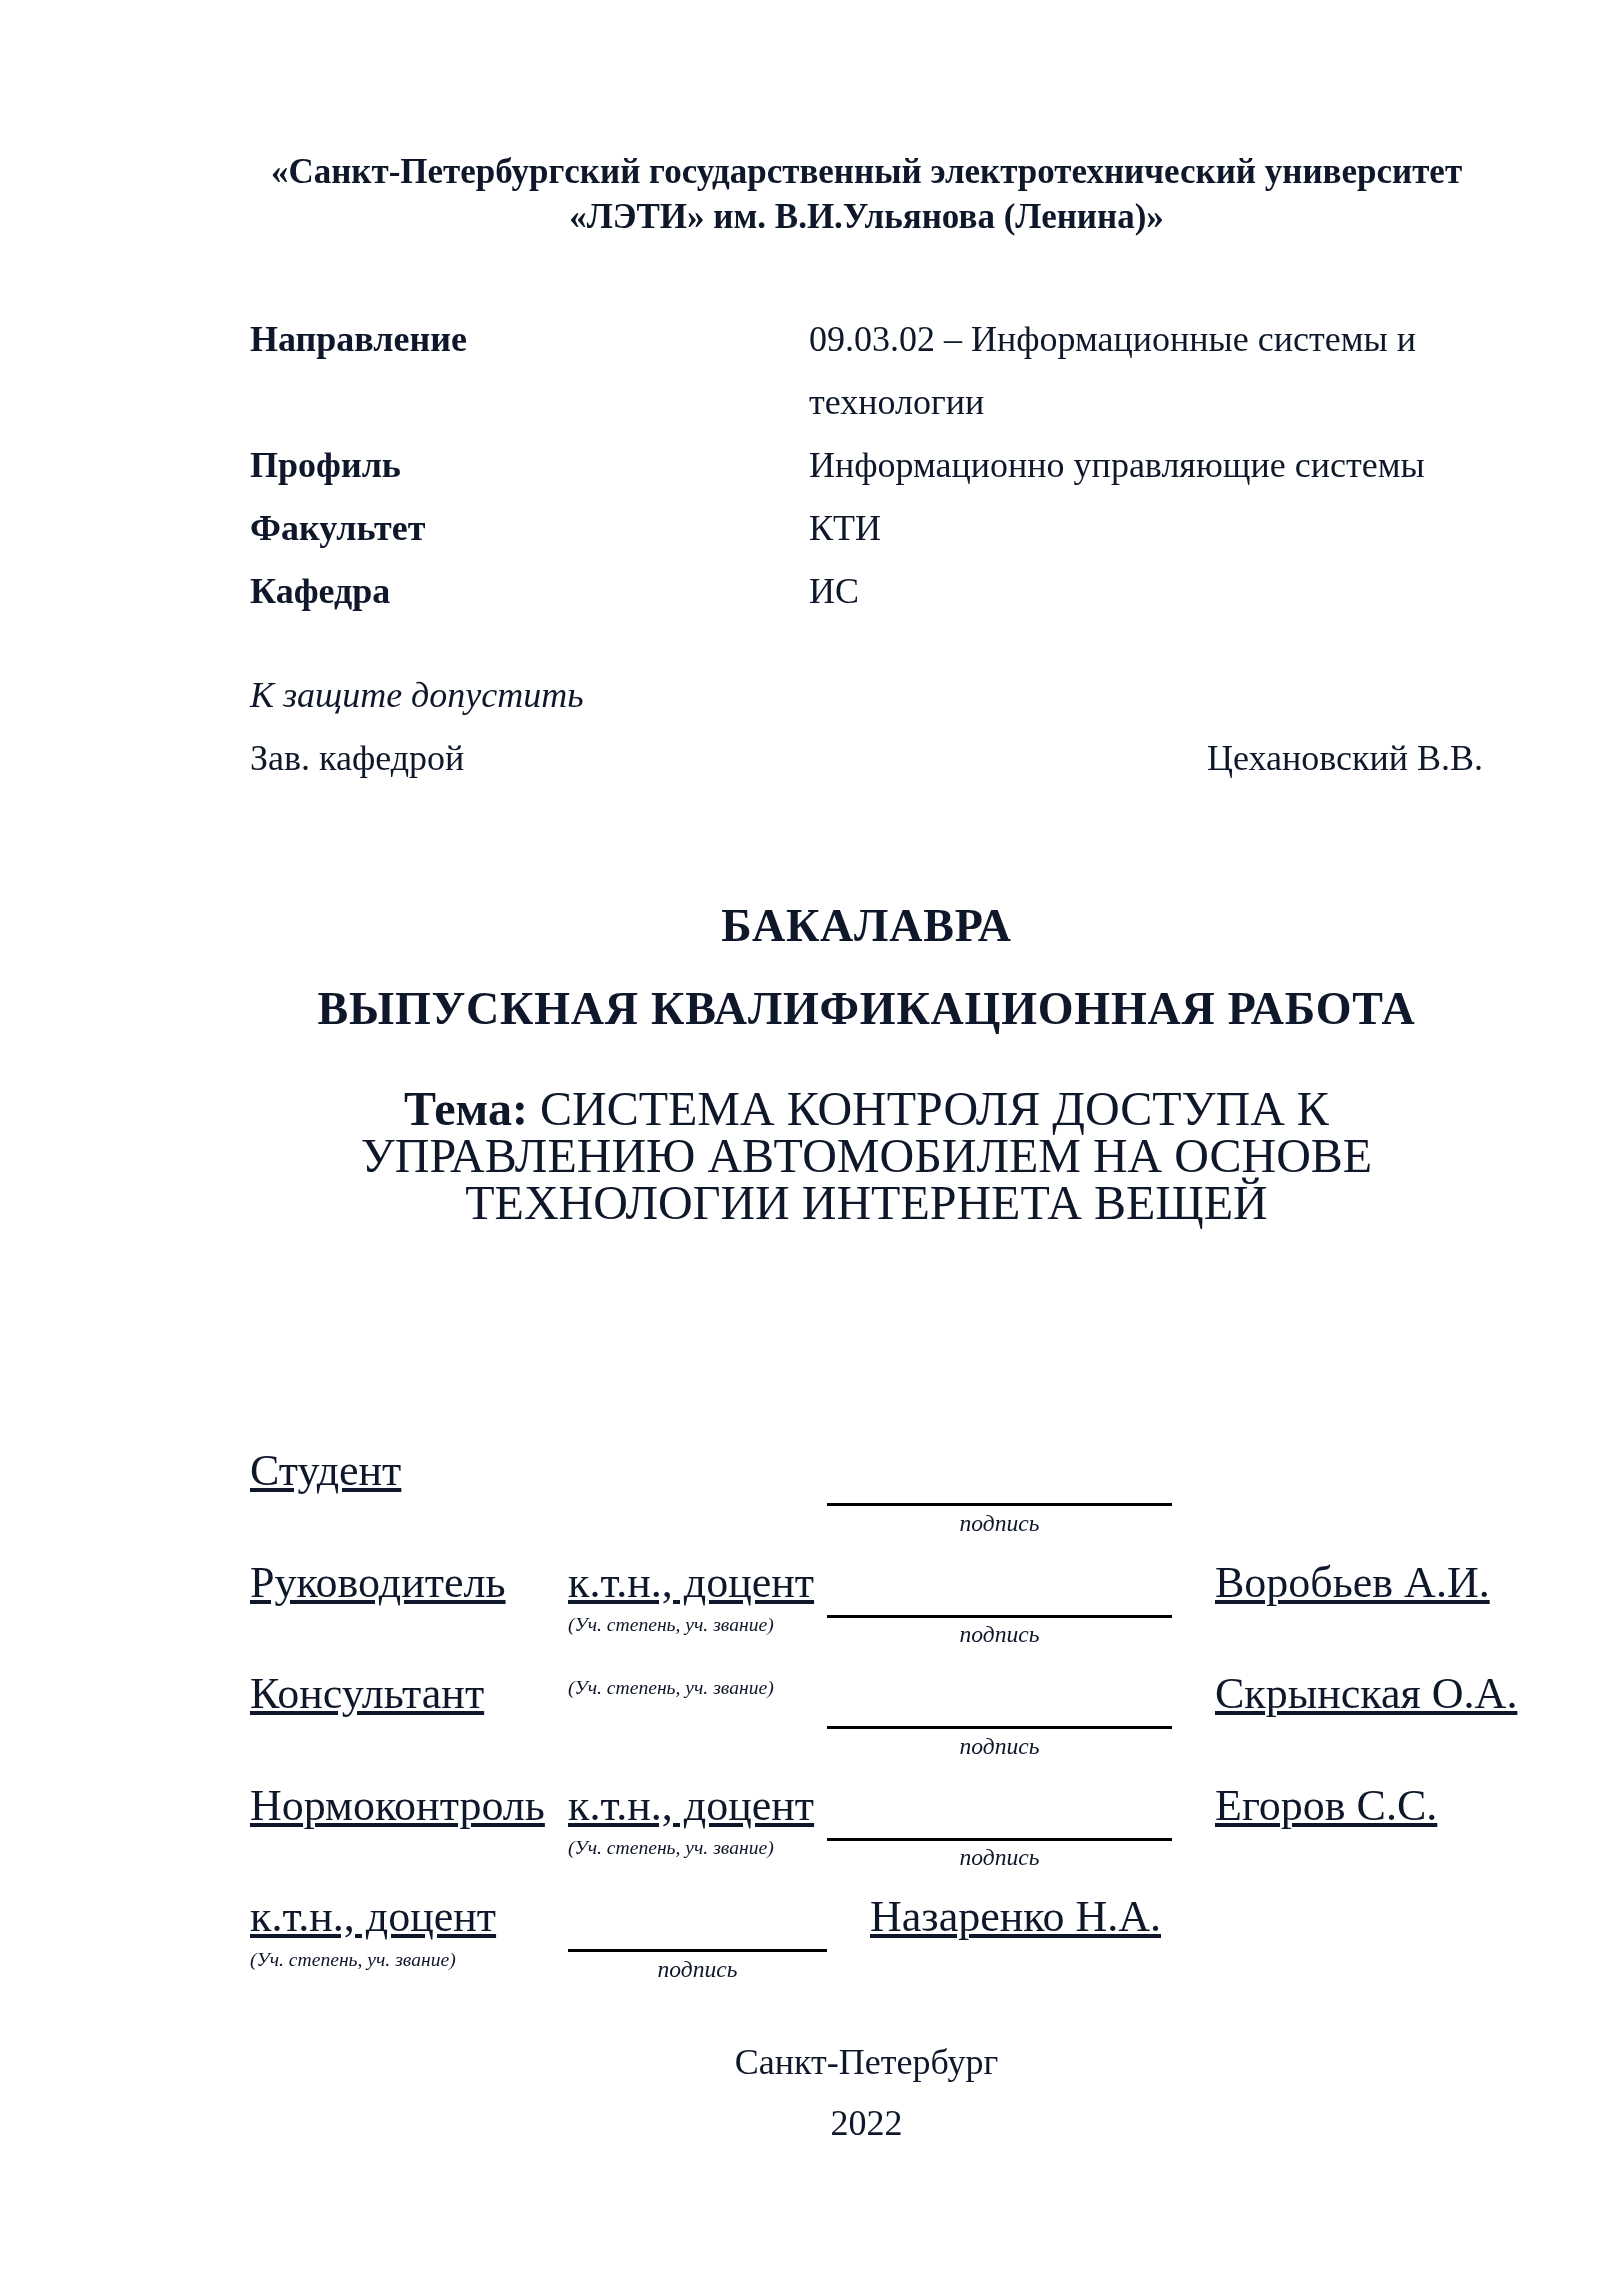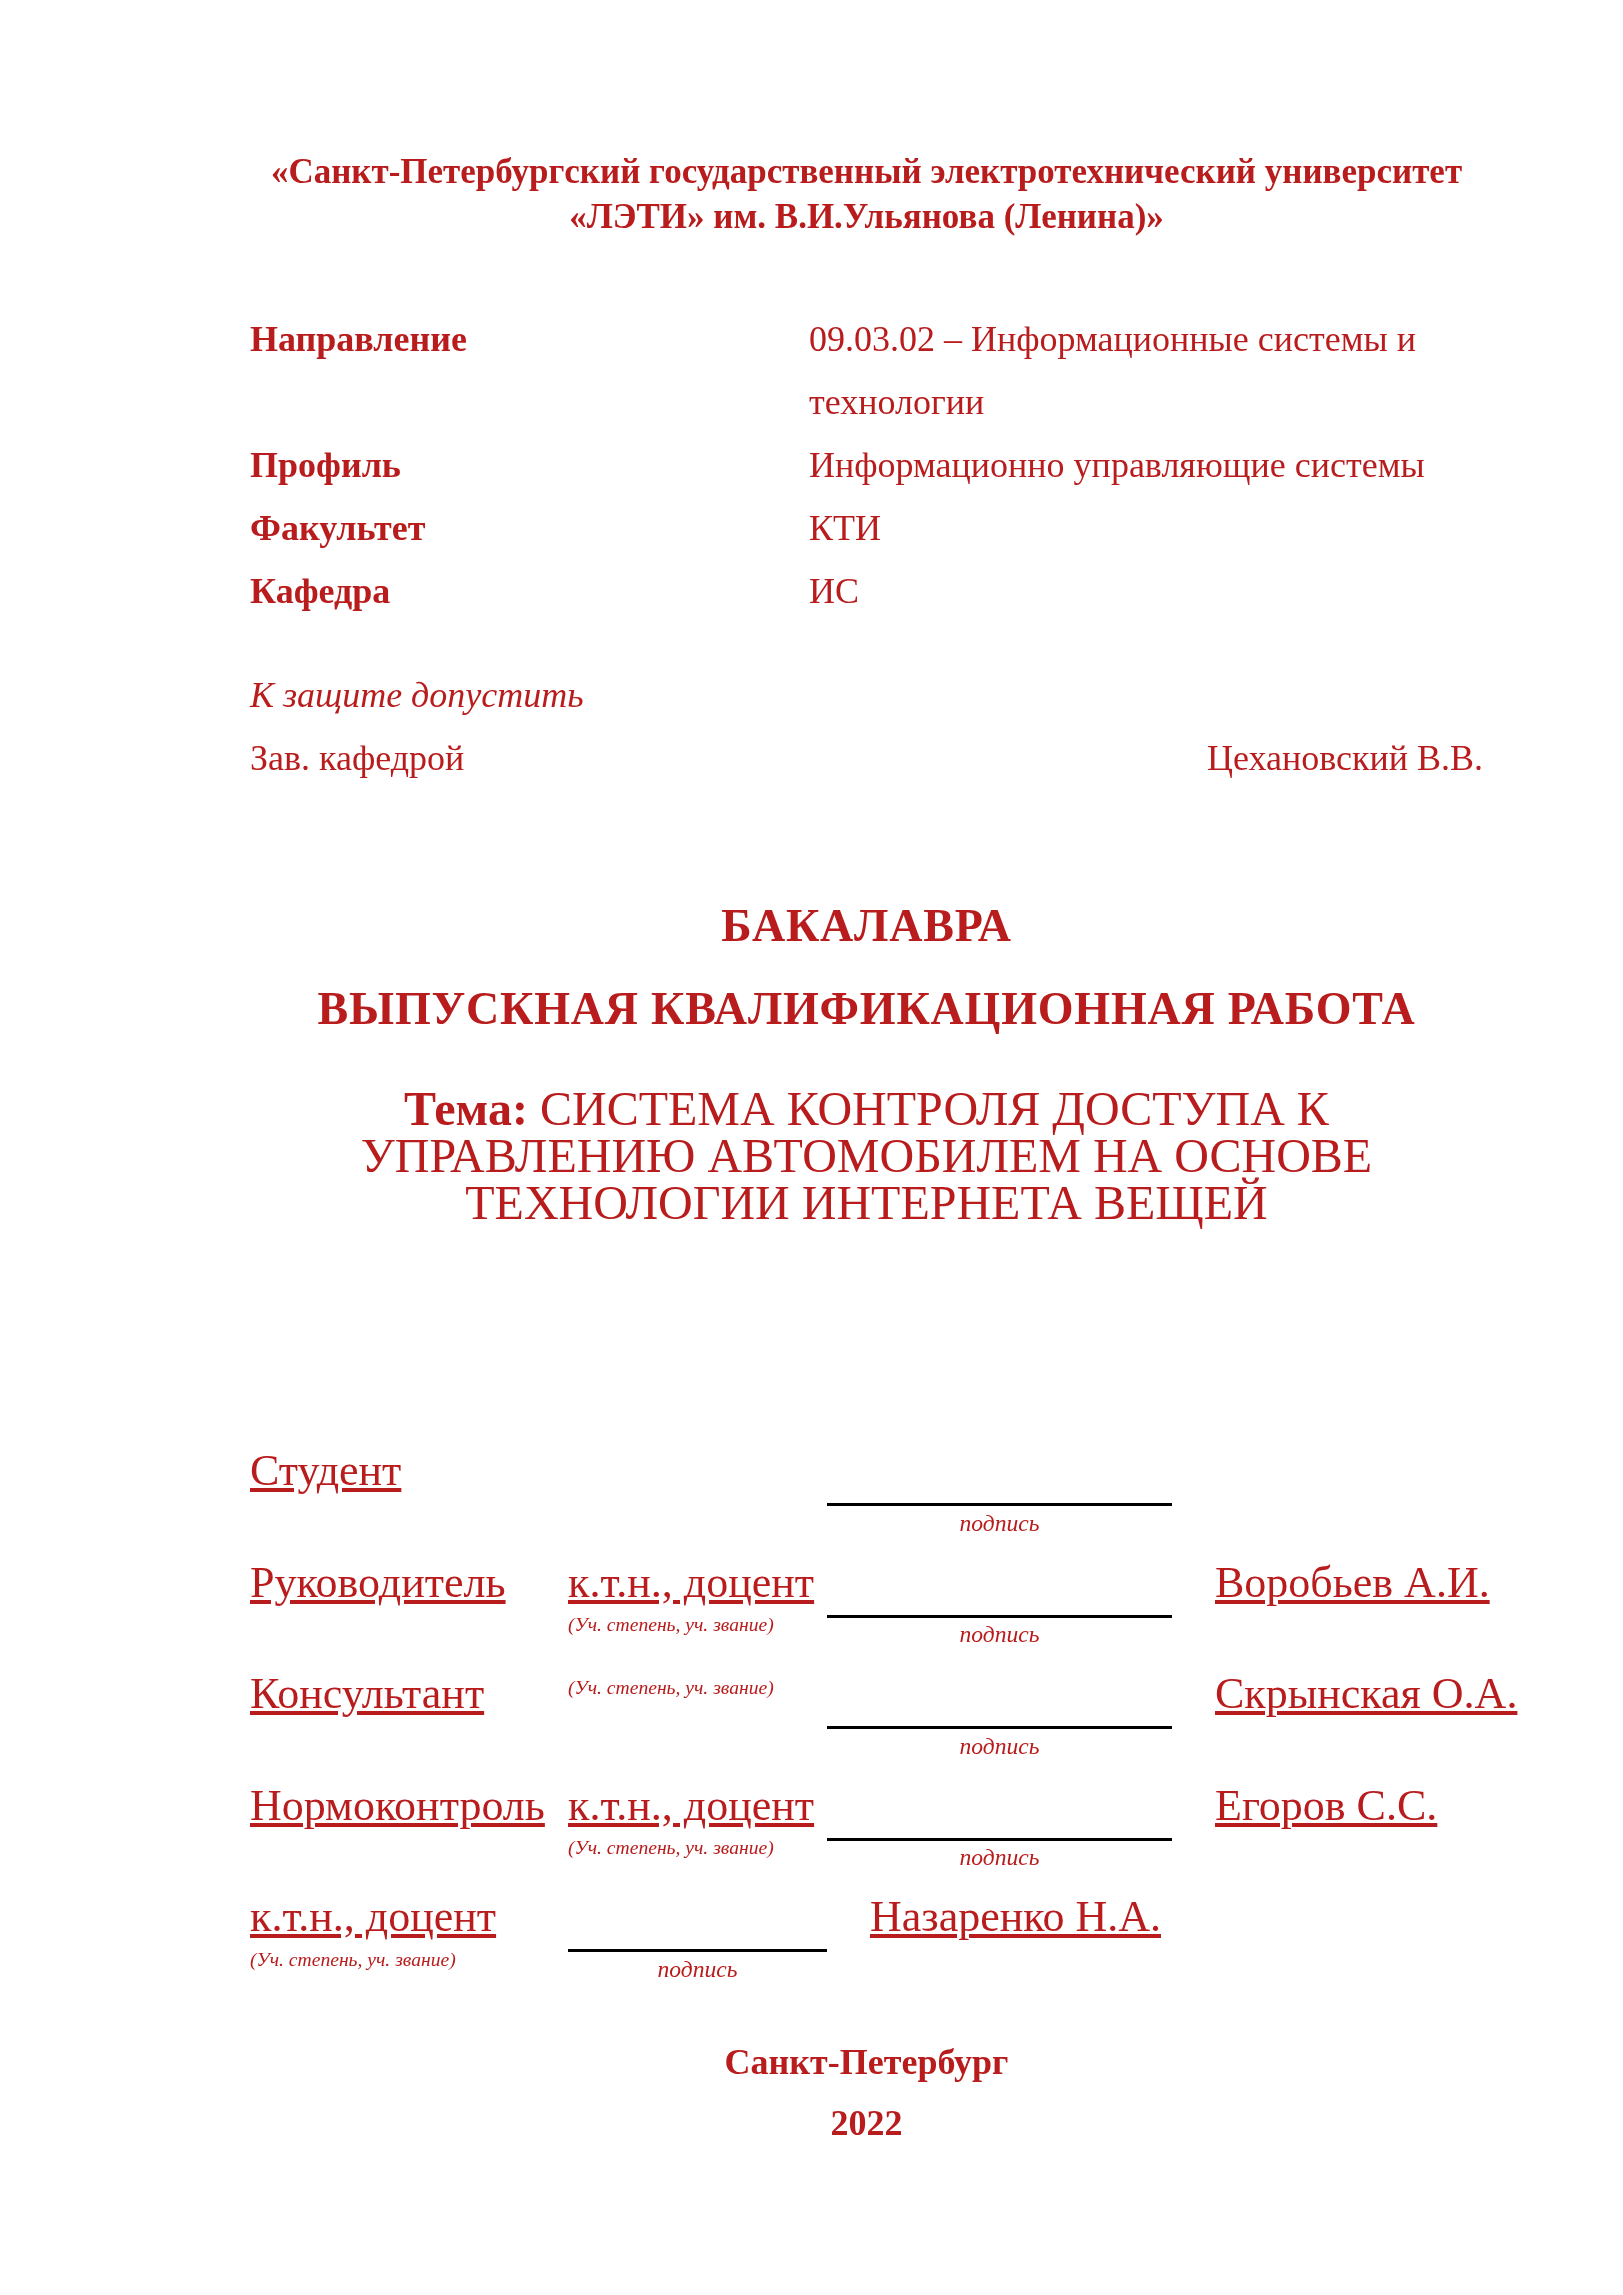--- a/index.html
+++ b/index.html
@@ -7,21 +7,21 @@
     padding: 0;
     background: #ffffff;
   }
   .page {
     position: relative;
     width: 1623px;
     height: 2295px;
     box-sizing: border-box;
     padding: 149px 140px 0 250px;
     background: #ffffff;
-    color: #b91c1c;
+    color: #0f172a;
     font-family: "Liberation Serif", "DejaVu Serif", serif;
     font-size: 36px;
     overflow: hidden;
   }
 
   
   .university {
     text-align: center;
     font-weight: bold;
     font-size: 35px;
@@ -121,21 +121,20 @@
   }
   .sig-name {
     padding-left: 43px;
   }
 
   
   .footer {
     margin-top: 47px;
     text-align: center;
     line-height: 61px;
-    font-weight: bold;
   }
 </style>
 </head>
 <body>
 
 <div class="page">
 
   <header class="university">
 
       <div class="u-line">«Санкт-Петербургский государственный электротехнический университет</div>

